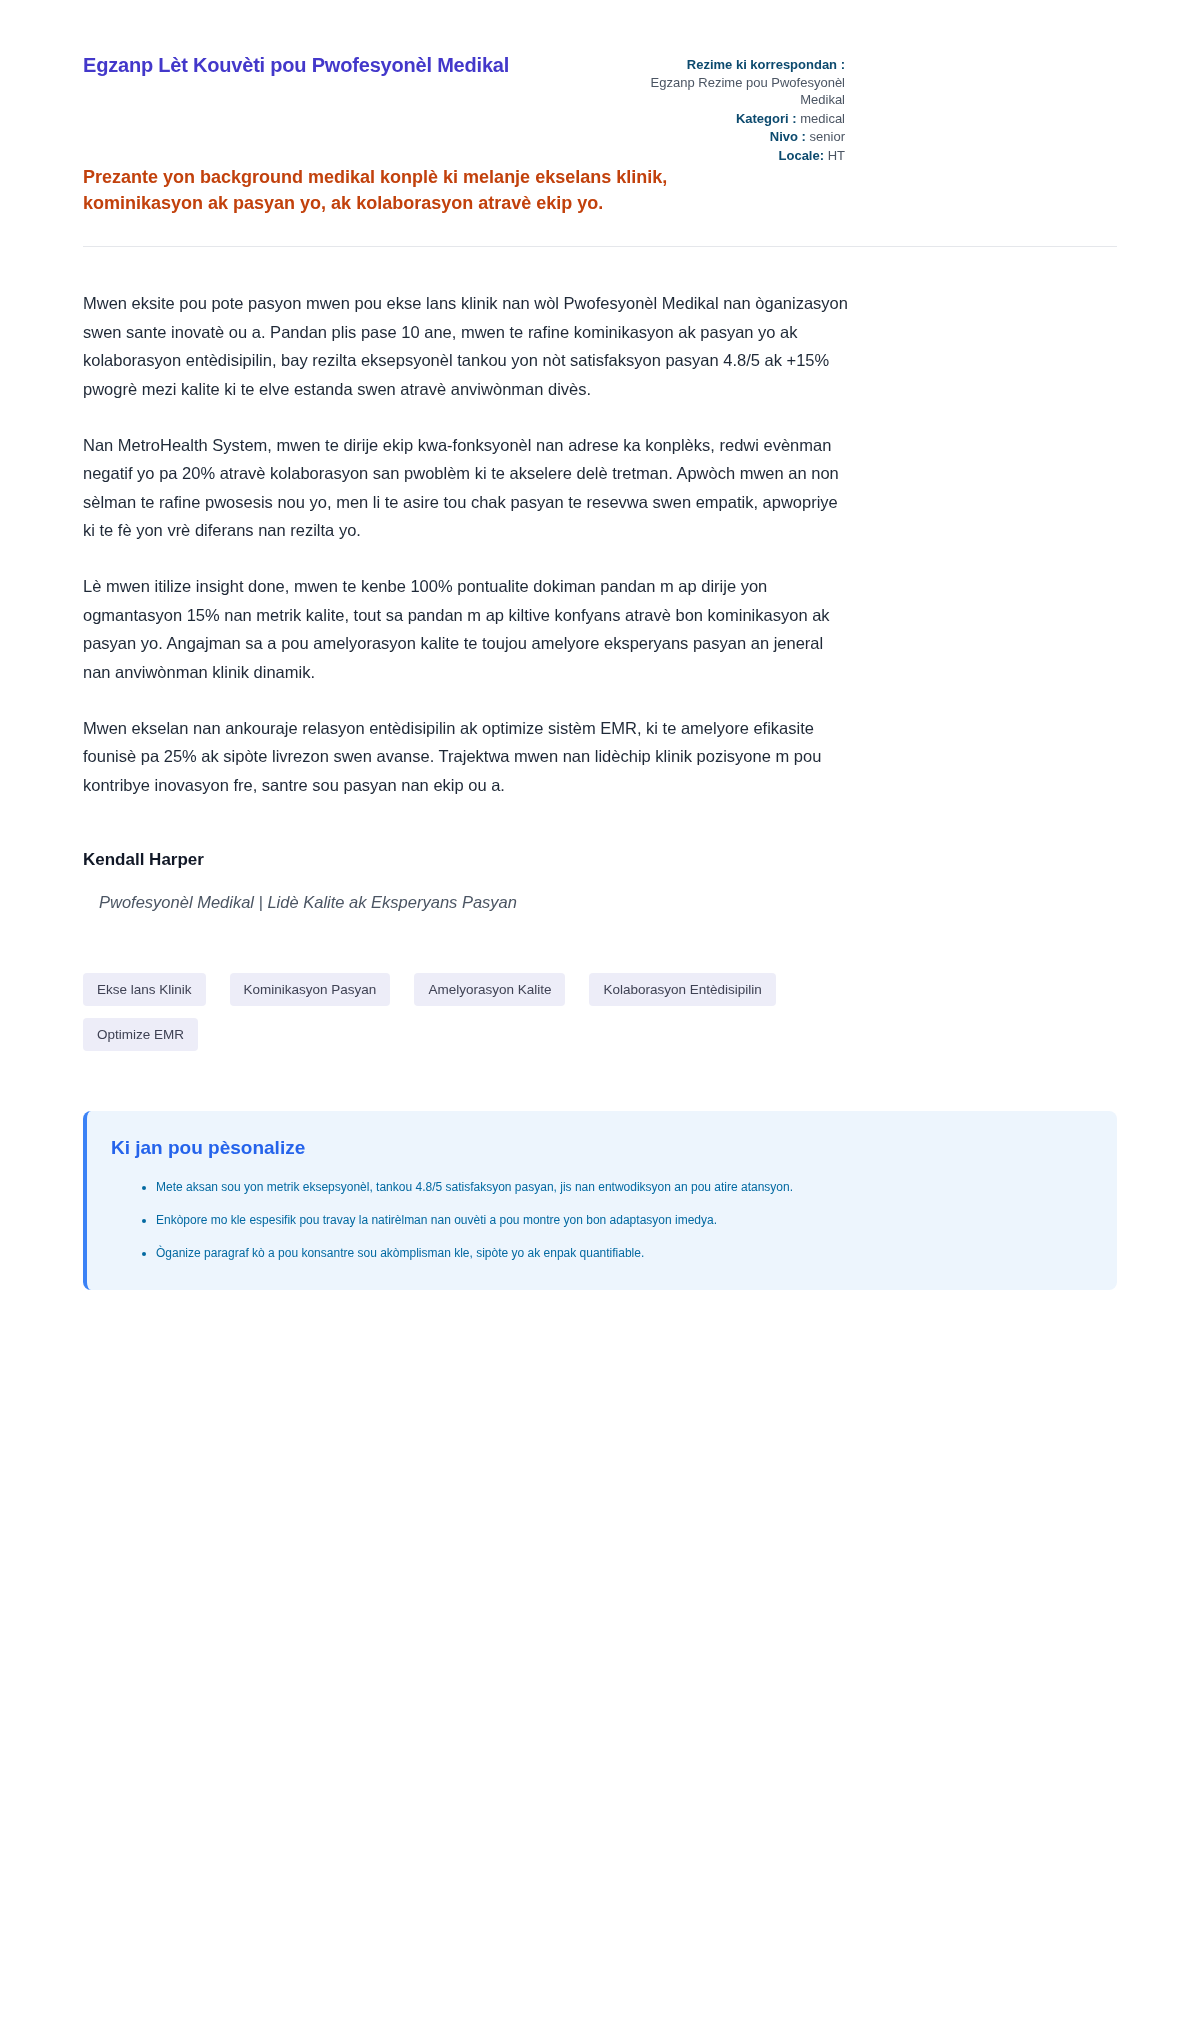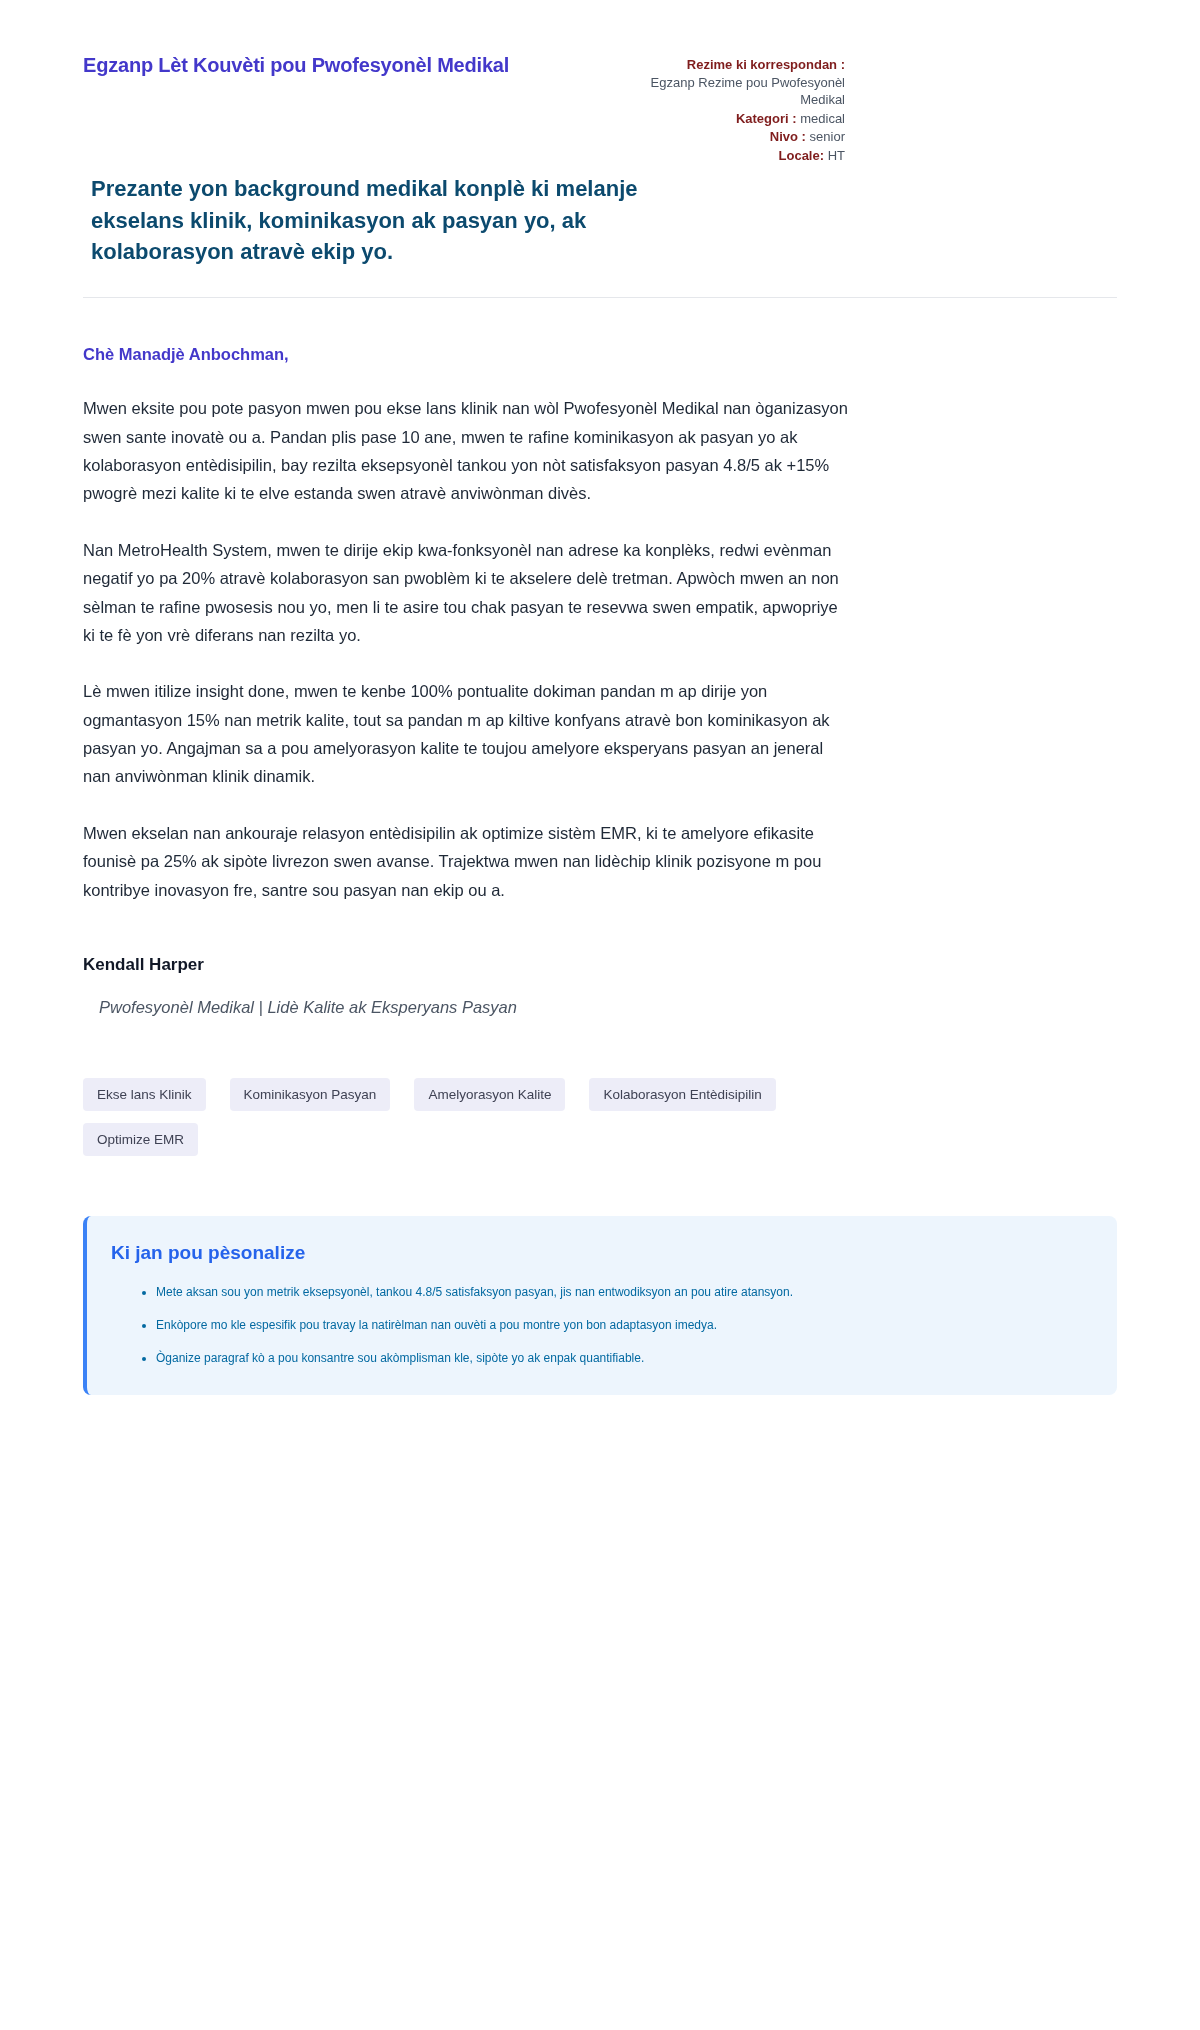--- a/index.html
+++ b/index.html
@@ -24,38 +24,38 @@
   .header-main { flex: 1 1 auto; }
   h1.title {
     font-size: 20px;
     line-height: 1.15;
     color: #4338ca;
     margin: 0 0 14px;
     max-width: 520px;
     letter-spacing: -0.2px;
   }
   .subtitle {
-    font-size: 22px;
+    font-size: 18px;
     font-weight: bold;
-    color: #0c4a6e;
+    color: #c2410c;
     line-height: 1.42;
     max-width: 600px;
-    margin: 8px;
+    margin: 0;
   }
   .meta {
     width: 195px;
     flex-shrink: 0;
     text-align: right;
     font-size: 13px;
     line-height: 1.35;
     color: #4b5563;
     padding-top: 2px;
   }
   .meta .meta-row { margin-bottom: 1px; }
-  .meta strong { color: #7f1d1d; }
+  .meta strong { color: #0c4a6e; }
   
   .divider {
     border: none;
     border-top: 1px solid #e5e7eb;
     margin: 30px 0 42px;
     width: 100%;
   }
   
   .letter { max-width: 765px; font-size: 16.5px; line-height: 1.72; }
   .greeting {
@@ -135,21 +135,20 @@
           <span>HT</span>
         </div>
       </aside>
     </div>
     <p class="subtitle">Prezante yon background medikal konplè ki melanje ekselans klinik, kominikasyon ak pasyan yo, ak kolaborasyon atravè ekip yo.</p>
   </header>
 
   <hr class="divider">
 
   <section class="letter">
-    <p class="greeting">Chè Manadjè Anbochman,</p>
     <p class="para">Mwen eksite pou pote pasyon mwen pou ekse lans klinik nan wòl Pwofesyonèl Medikal nan òganizasyon swen sante inovatè ou a. Pandan plis pase 10 ane, mwen te rafine kominikasyon ak pasyan yo ak kolaborasyon entèdisipilin, bay rezilta eksepsyonèl tankou yon nòt satisfaksyon pasyan 4.8/5 ak +15% pwogrè mezi kalite ki te elve estanda swen atravè anviwònman divès.</p>
     <p class="para">Nan MetroHealth System, mwen te dirije ekip kwa-fonksyonèl nan adrese ka konplèks, redwi evènman negatif yo pa 20% atravè kolaborasyon san pwoblèm ki te akselere delè tretman. Apwòch mwen an non sèlman te rafine pwosesis nou yo, men li te asire tou chak pasyan te resevwa swen empatik, apwopriye ki te fè yon vrè diferans nan rezilta yo.</p>
     <p class="para">Lè mwen itilize insight done, mwen te kenbe 100% pontualite dokiman pandan m ap dirije yon ogmantasyon 15% nan metrik kalite, tout sa pandan m ap kiltive konfyans atravè bon kominikasyon ak pasyan yo. Angajman sa a pou amelyorasyon kalite te toujou amelyore eksperyans pasyan an jeneral nan anviwònman klinik dinamik.</p>
     <p class="para">Mwen ekselan nan ankouraje relasyon entèdisipilin ak optimize sistèm EMR, ki te amelyore efikasite founisè pa 25% ak sipòte livrezon swen avanse. Trajektwa mwen nan lidèchip klinik pozisyone m pou kontribye inovasyon fre, santre sou pasyan nan ekip ou a.</p>
     <p class="sig-name">Kendall Harper</p>
     <p class="sig-title">Pwofesyonèl Medikal | Lidè Kalite ak Eksperyans Pasyan</p>
   </section>
 
   <div class="tags">
     <span class="tag">Ekse lans Klinik</span>

